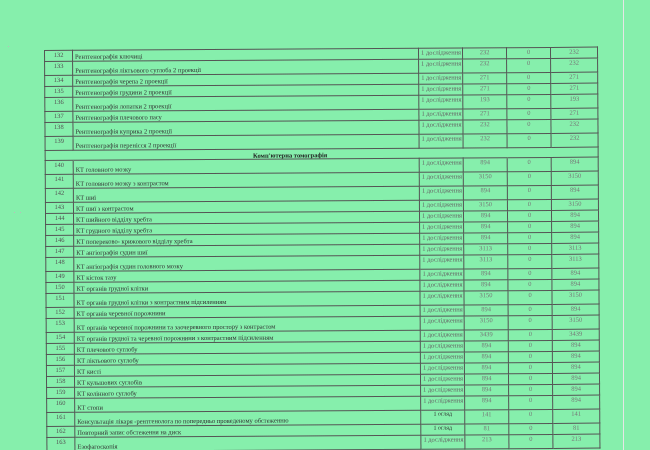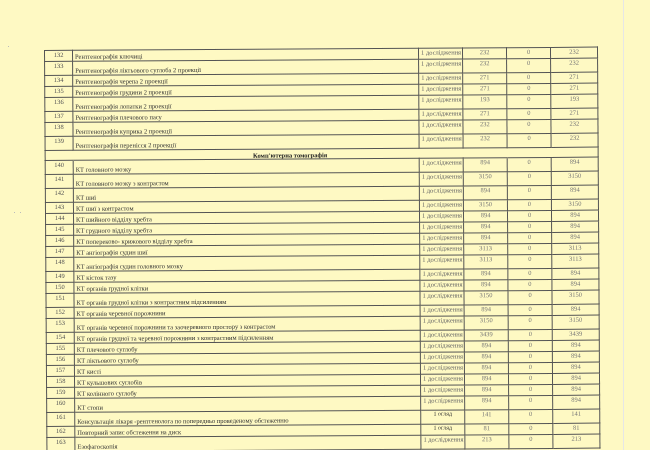--- a/index.html
+++ b/index.html
@@ -5,21 +5,21 @@
     html, body { margin: 0; padding: 0; }
     body {
       width: 650px; height: 450px; overflow: hidden;
       background: #ffffff;
       font-family: "Liberation Serif", serif;
       color: #3a3a3a;
       position: relative;
     }
     .page {
       position: absolute; left: 0; top: 0; width: 650px; height: 450px;
-      background: #fef9c3;
+      background: #86efac;
     }
     .right-edge {
       position: absolute; left: 623px; top: 0; width: 1px; height: 450px;
       background: #e6e6e6;
     }
     table.price {
       position: absolute;
       left: 44px; top: 50px;
       width: 553px;
       border-collapse: collapse;

